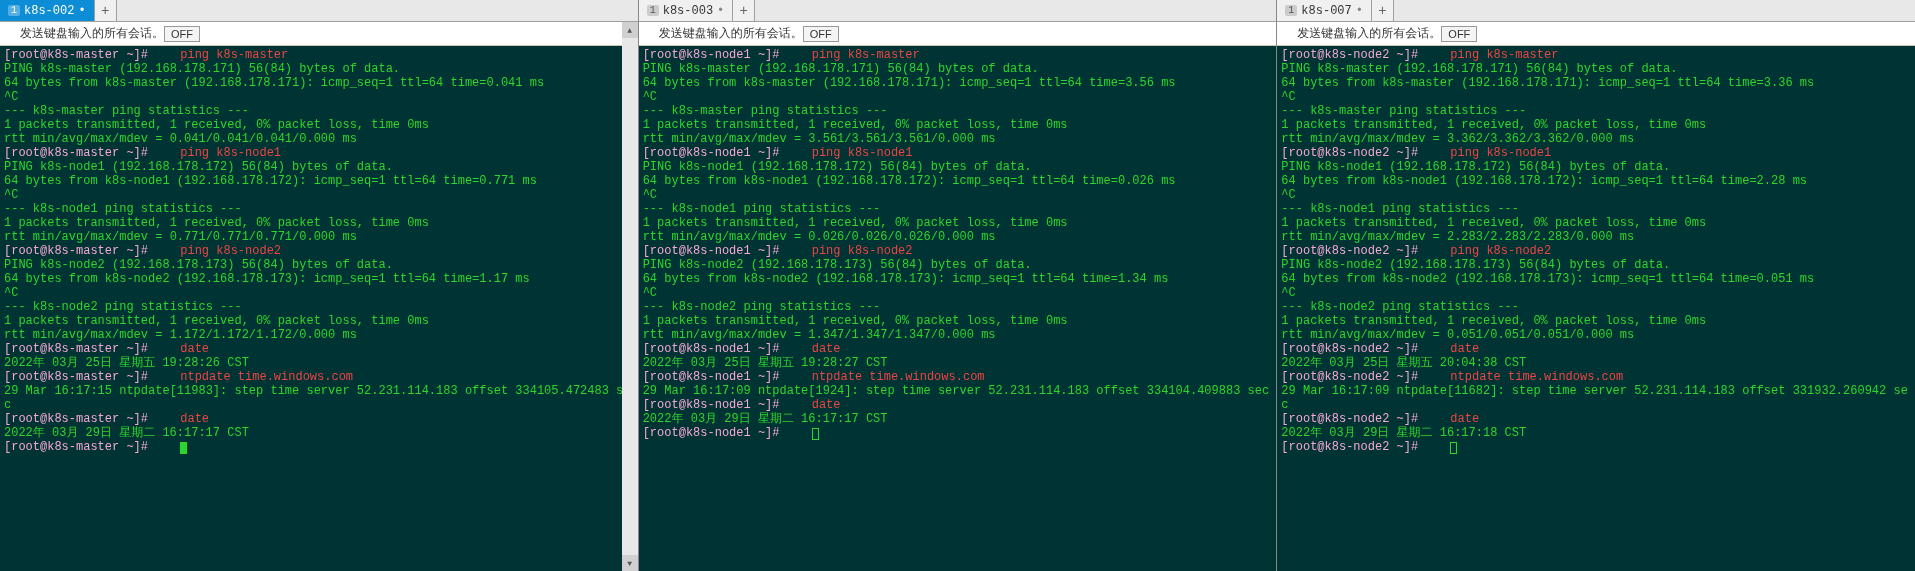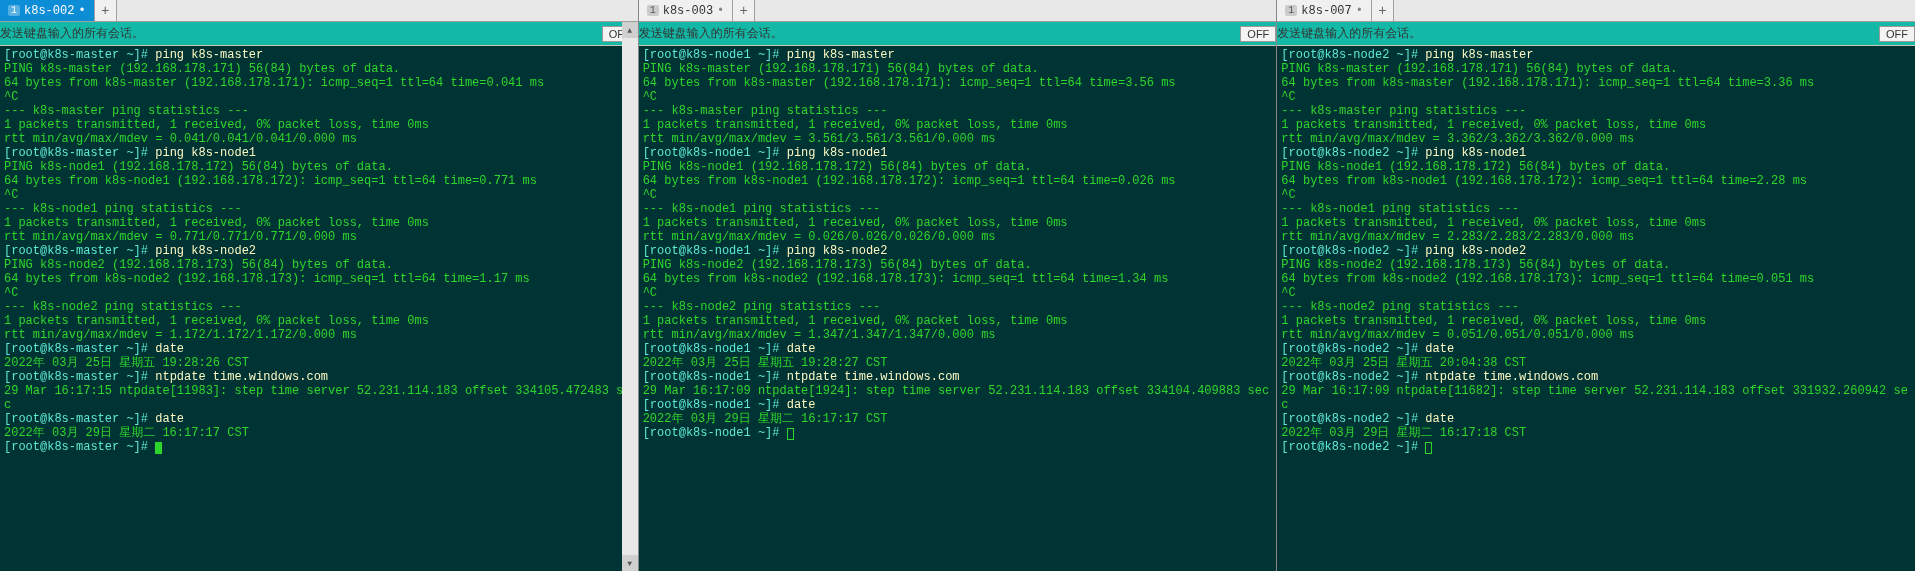--- a/index.html
+++ b/index.html
@@ -56,26 +56,25 @@
     align-items: center;
     justify-content: center;
     width: 22px;
     color: #666;
     font-size: 14px;
     border-right: 1px solid #a0a0a0;
     background: #f0f0f0;
   }
   .banner {
     height: 24px;
-    background: #14b8a6;
+    background: #ffffff;
     border-bottom: 1px solid #c9c7b0;
     display: flex;
     align-items: center;
-    justify-content: space-between;
-    padding: 0 0;
+    padding: 0 20px;
     color: #333;
     font-size: 12px;
   }
   .off-btn {
     background: #f4f4f4;
     border: 1px solid #999;
     padding: 1px 6px;
     font-size: 11px;
     color: #333;
     cursor: pointer;
@@ -84,22 +83,22 @@
     flex: 1;
     background: #003333;
     color: #2dd62d;
     padding: 2px 4px;
     white-space: pre-wrap;
     word-break: break-all;
     font-size: 12px;
     line-height: 14px;
     overflow: hidden;
   }
-  .terminal .prompt { color: #5eead4; }
-  .terminal .cmd { color: #fef9c3; }
+  .terminal .prompt { color: #f9a8d4; }
+  .terminal .cmd { color: #ef4444; margin-left: 25px; }
   .cursor-block {
     display: inline-block;
     width: 7px;
     height: 12px;
     background: #2dd62d;
     vertical-align: text-bottom;
   }
   .cursor-outline {
     display: inline-block;
     width: 7px;

